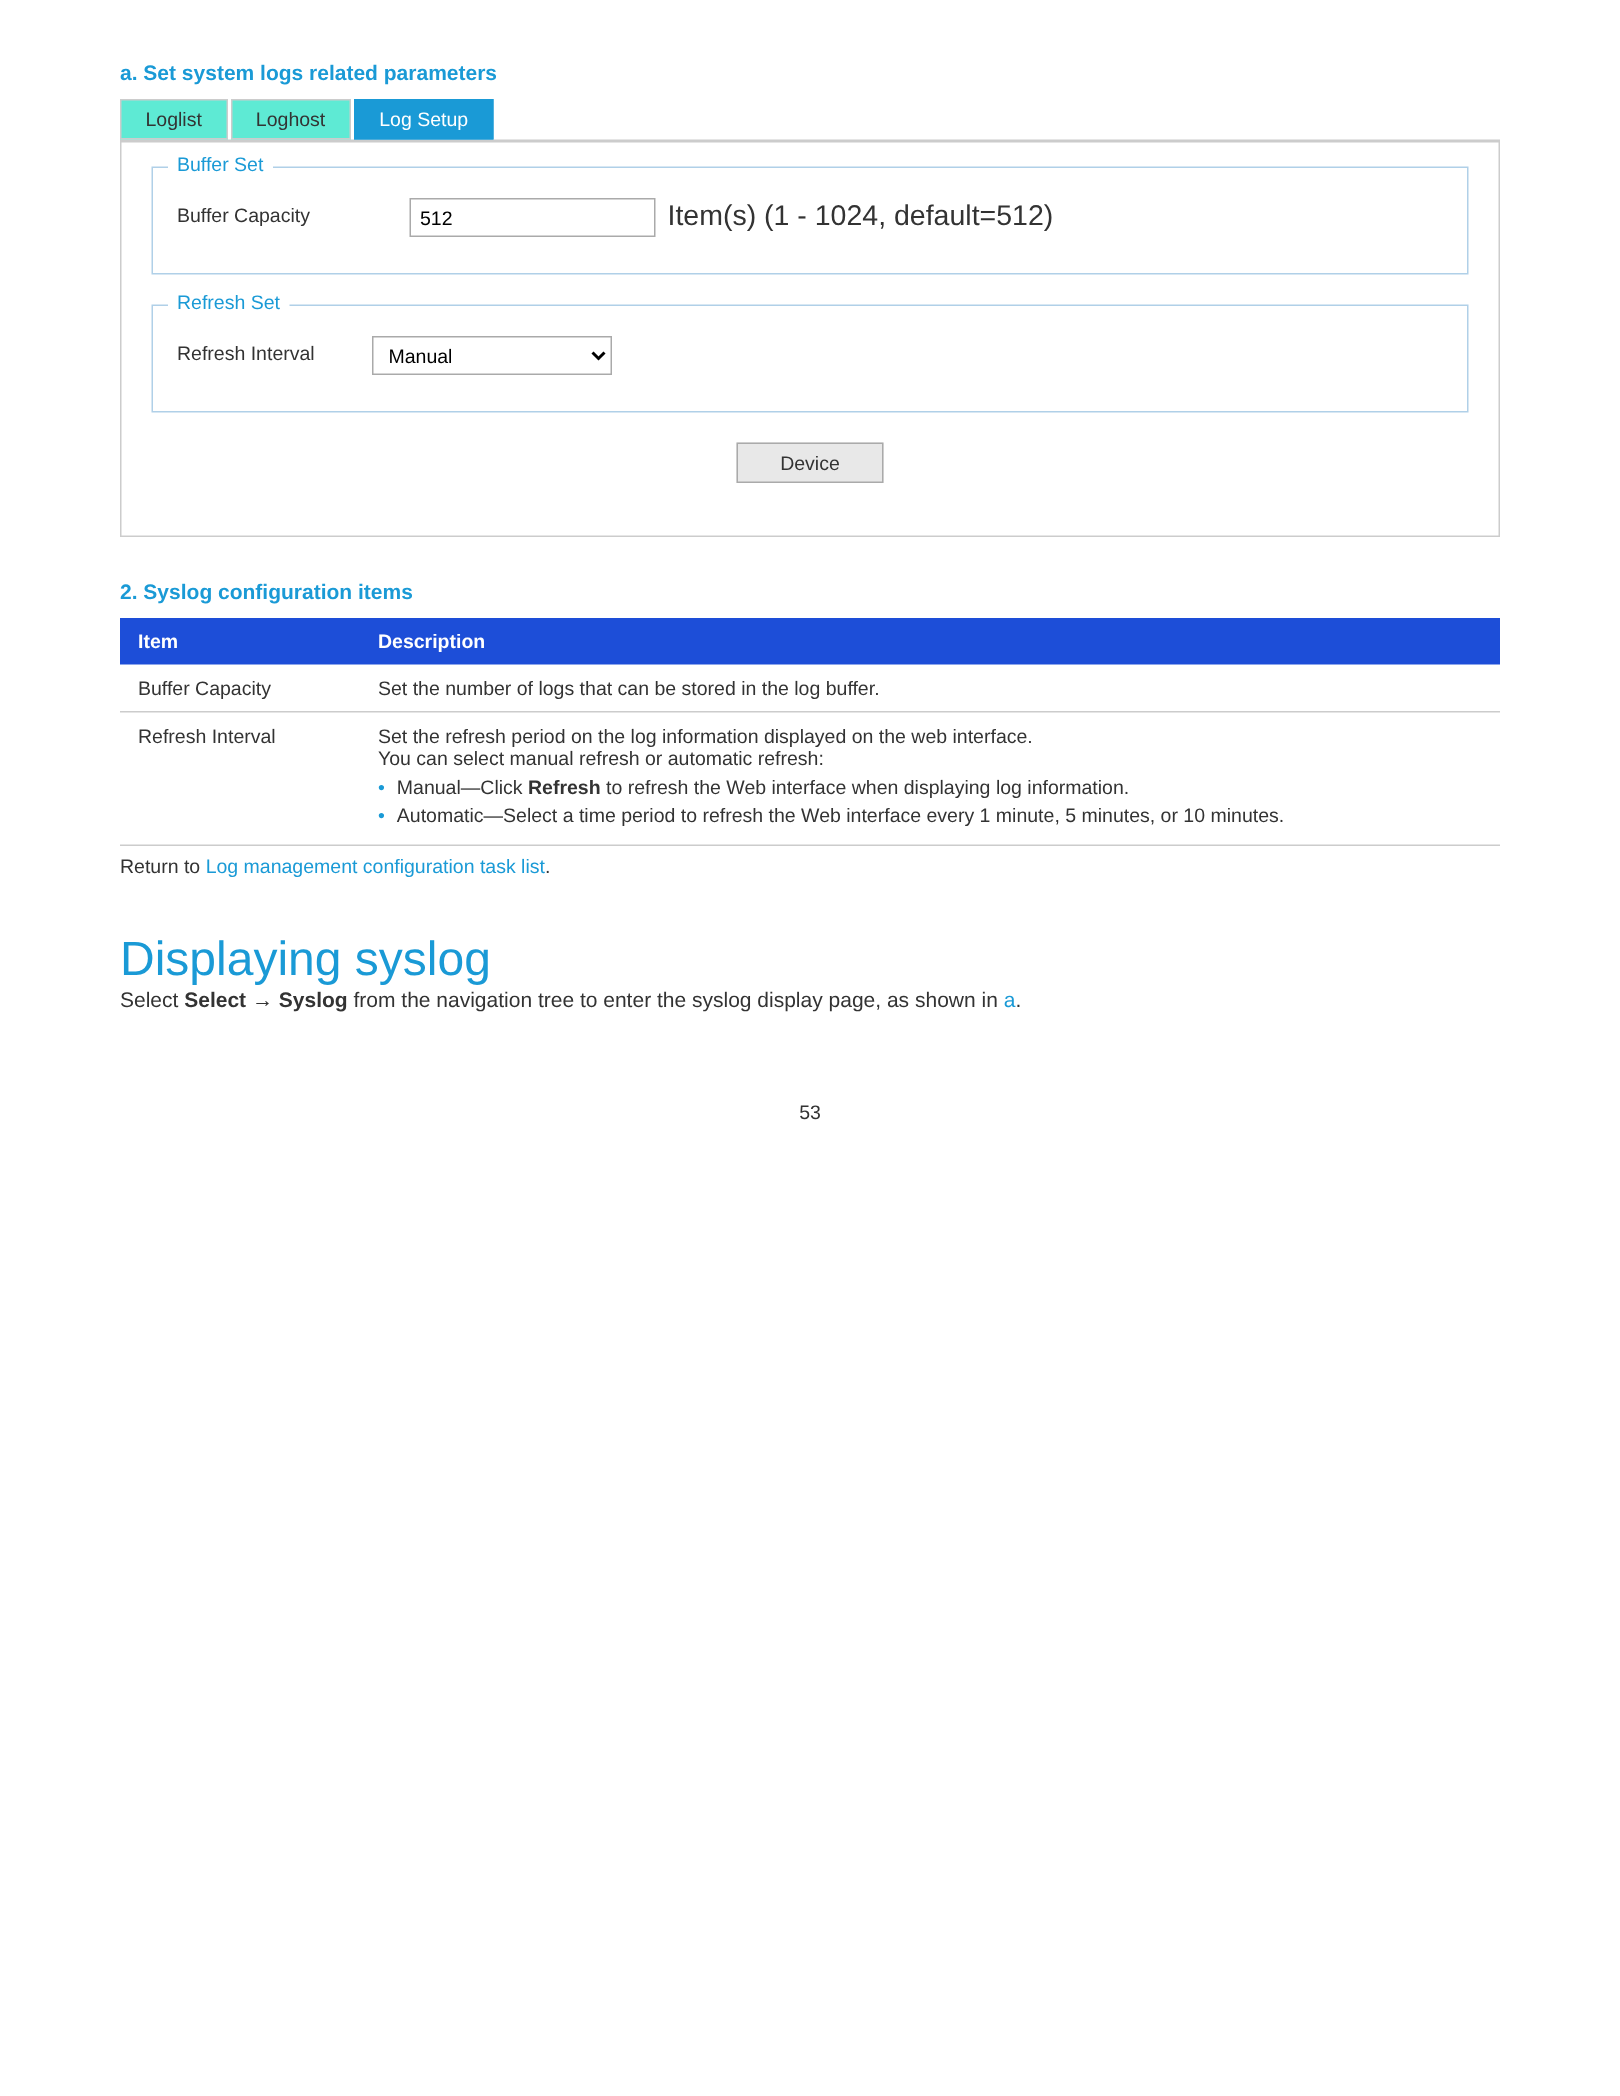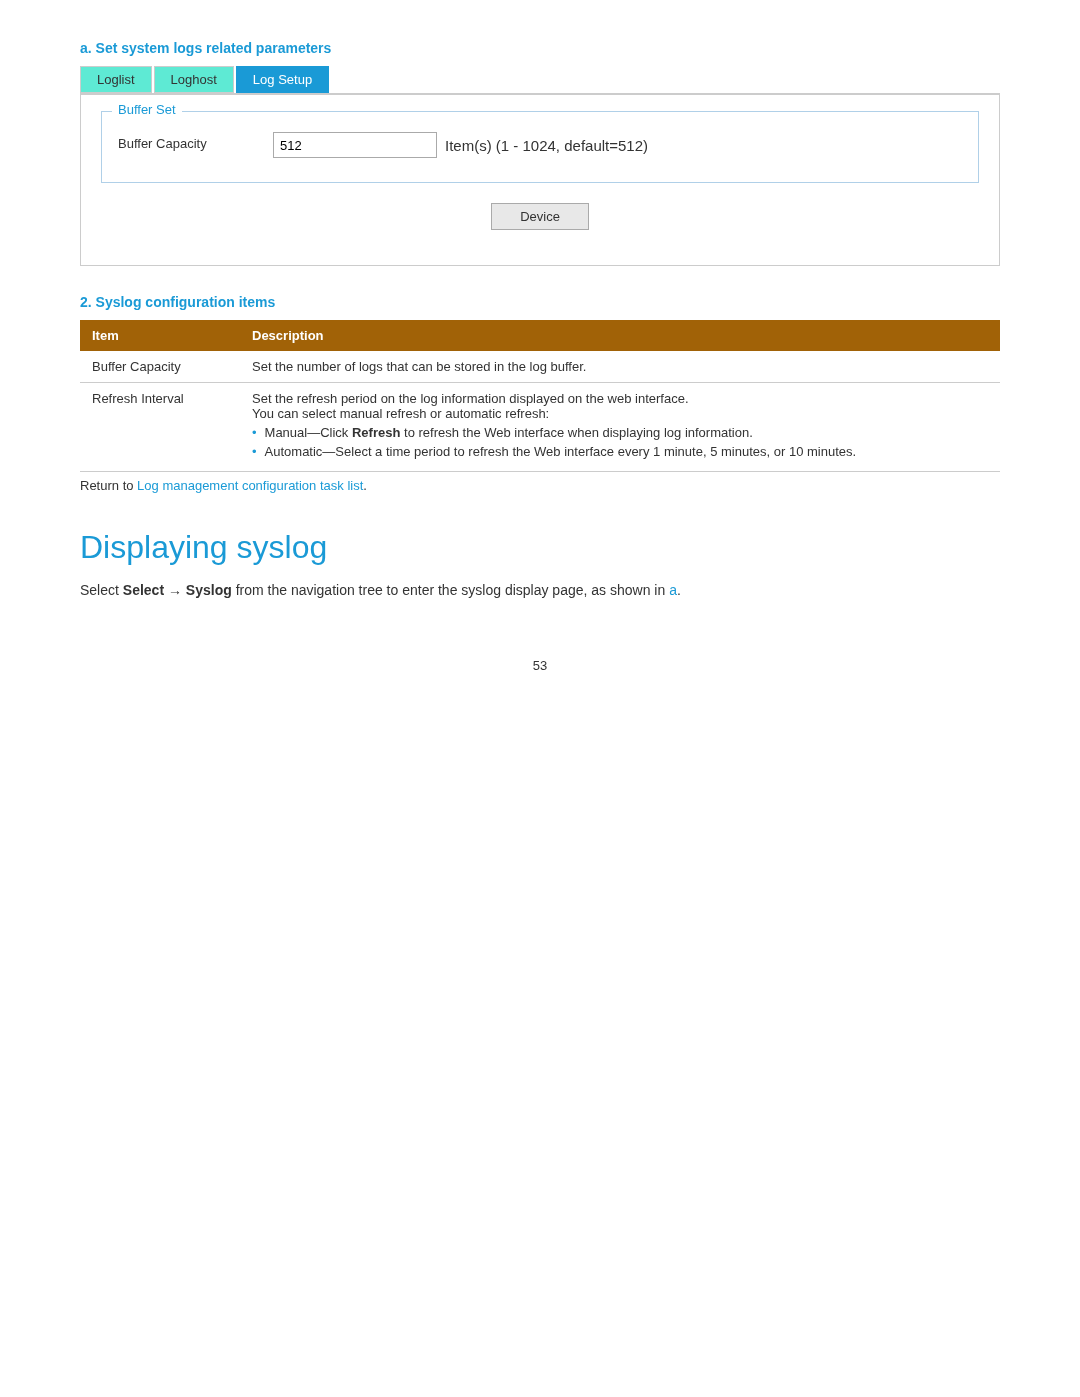--- a/index.html
+++ b/index.html
@@ -91,21 +91,21 @@
     }
     input[type="text"] {
       border: 1px solid #aaa;
       padding: 3px 6px;
       font-size: 13px;
       width: 164px;
       height: 26px;
       margin-left: 25px;
     }
     .input-hint {
-      font-size: 15px;
+      font-size: 19px;
       color: #333;
     }
     select {
       border: 1px solid #aaa;
       padding: 3px 6px;
       font-size: 13px;
       width: 160px;
       height: 26px;
       background: #fff;
     }
@@ -134,21 +134,21 @@
       margin-bottom: 10px;
     }
 
     
     .config-table {
       width: 100%;
       border-collapse: collapse;
       font-size: 13px;
     }
     .config-table thead tr {
-      background: #a16207;
+      background: #1d4ed8;
       color: #fff;
     }
     .config-table thead th {
       padding: 8px 12px;
       text-align: left;
       font-weight: bold;
       font-size: 13px;
     }
     .config-table tbody tr {
       border-bottom: 1px solid #ccc;
@@ -192,21 +192,20 @@
       color: #1a9ad6;
       text-decoration: none;
     }
 
     
     .page-heading {
       color: #1a9ad6;
       font-size: 32px;
       font-weight: normal;
       margin-top: 36px;
-      margin-bottom: 16px;
       border-bottom: none;
     }
 
     
     .body-text {
       font-size: 14px;
       color: #333;
       margin-bottom: 12px;
     }
     .body-text strong {
@@ -244,20 +243,36 @@
       <div class="form-row">
         <div class="form-label">Buffer Capacity</div>
         <div class="form-control-wrap">
           <input type="text" value="512" style="">
           <span class="input-hint">Item(s) (1 - 1024, default=512)</span>
         </div>
       </div>
     </div>
   </div>
 
+  <div class="field-group">
+    <span class="field-group-legend">Refresh Set</span>
+    <div class="field-group-content">
+      <div class="form-row">
+        <div class="form-label">Refresh Interval</div>
+        <div class="form-control-wrap">
+          <select>
+            <option>Manual</option>
+            <option>1 Minute</option>
+            <option>5 Minutes</option>
+            <option>10 Minutes</option>
+          </select>
+        </div>
+      </div>
+    </div>
+  </div>
 
   <div class="apply-btn">
     <button class="apply">Device</button>
   </div>
 
 </div>
 
 <div class="section-heading-2">2.    Syslog configuration items</div>
 
 <table class="config-table">

